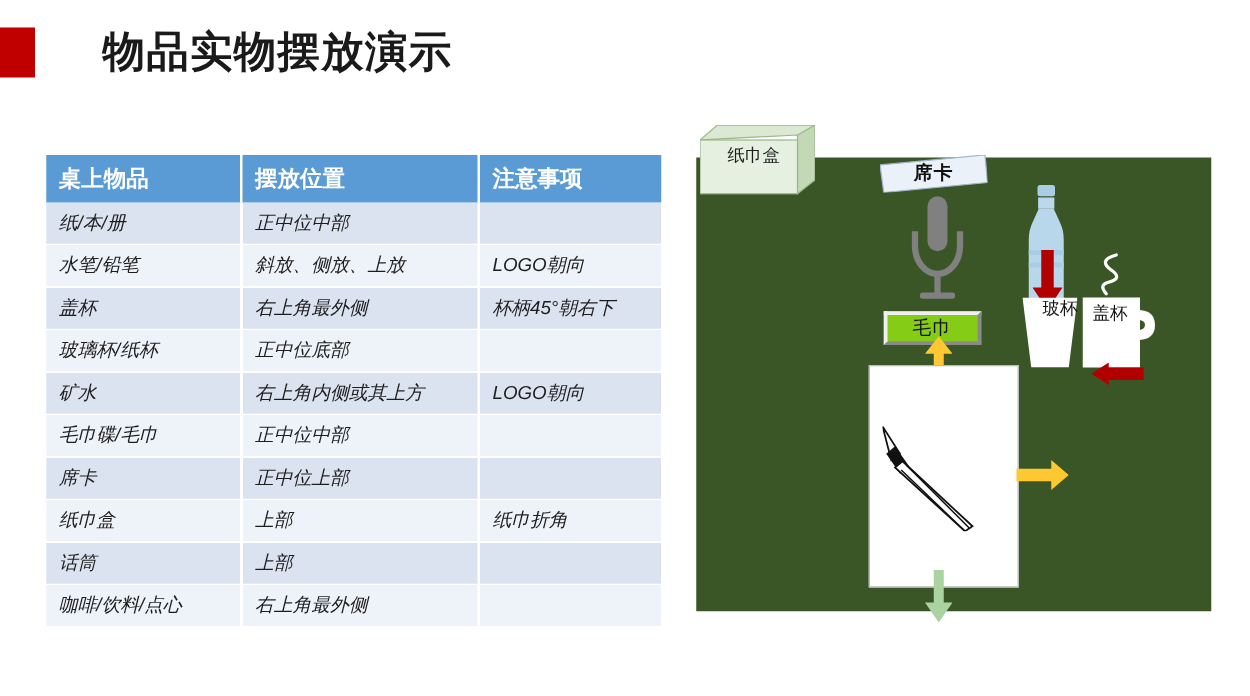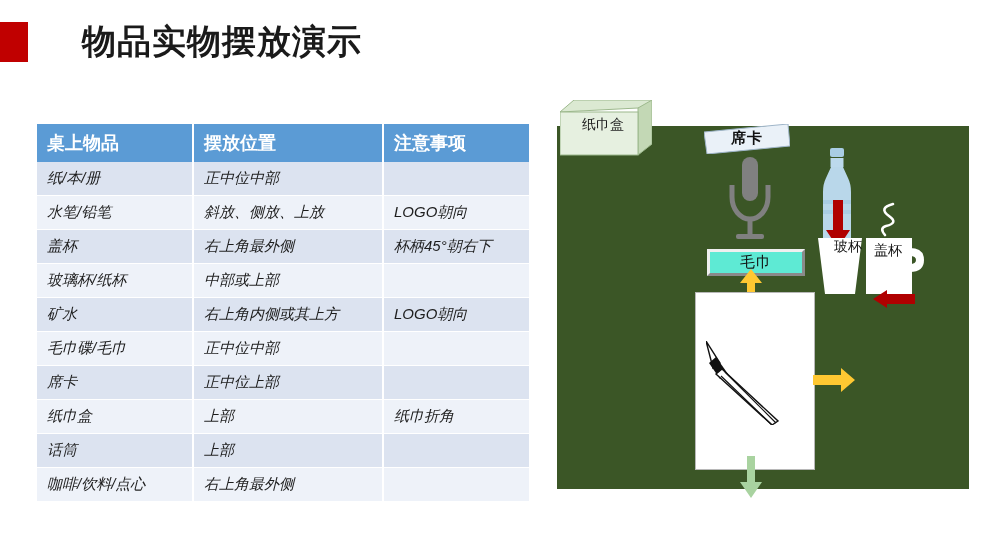--- a/index.html
+++ b/index.html
@@ -199,23 +199,23 @@
     top: 106px;
     width: 28px;
     height: 36px;
   }
 
   
   #towel {
     position: absolute;
     left: 159px;
     top: 153px;
-    width: 98px;
+    width: 78px;
     height: 27px;
-    background: #5eead4;
+    background: #84cc16;
     border: 3px solid;
     border-color: #efefef #8a8a8a #8a8a8a #efefef;
     box-sizing: border-box;
     display: flex;
     align-items: center;
     justify-content: center;
   }
   #towel .tw-label {
     font-size: 15px;
     color: #111;
@@ -276,21 +276,21 @@
       <td>斜放、侧放、上放</td>
       <td>LOGO朝向</td>
     </tr>
     <tr class="odd">
       <td>盖杯</td>
       <td>右上角最外侧</td>
       <td>杯柄45°朝右下</td>
     </tr>
     <tr class="even">
       <td>玻璃杯/纸杯</td>
-      <td>中部或上部</td>
+      <td>正中位底部</td>
       <td></td>
     </tr>
     <tr class="odd">
       <td>矿水</td>
       <td>右上角内侧或其上方</td>
       <td>LOGO朝向</td>
     </tr>
     <tr class="even">
       <td>毛巾碟/毛巾</td>
       <td>正中位中部</td>

